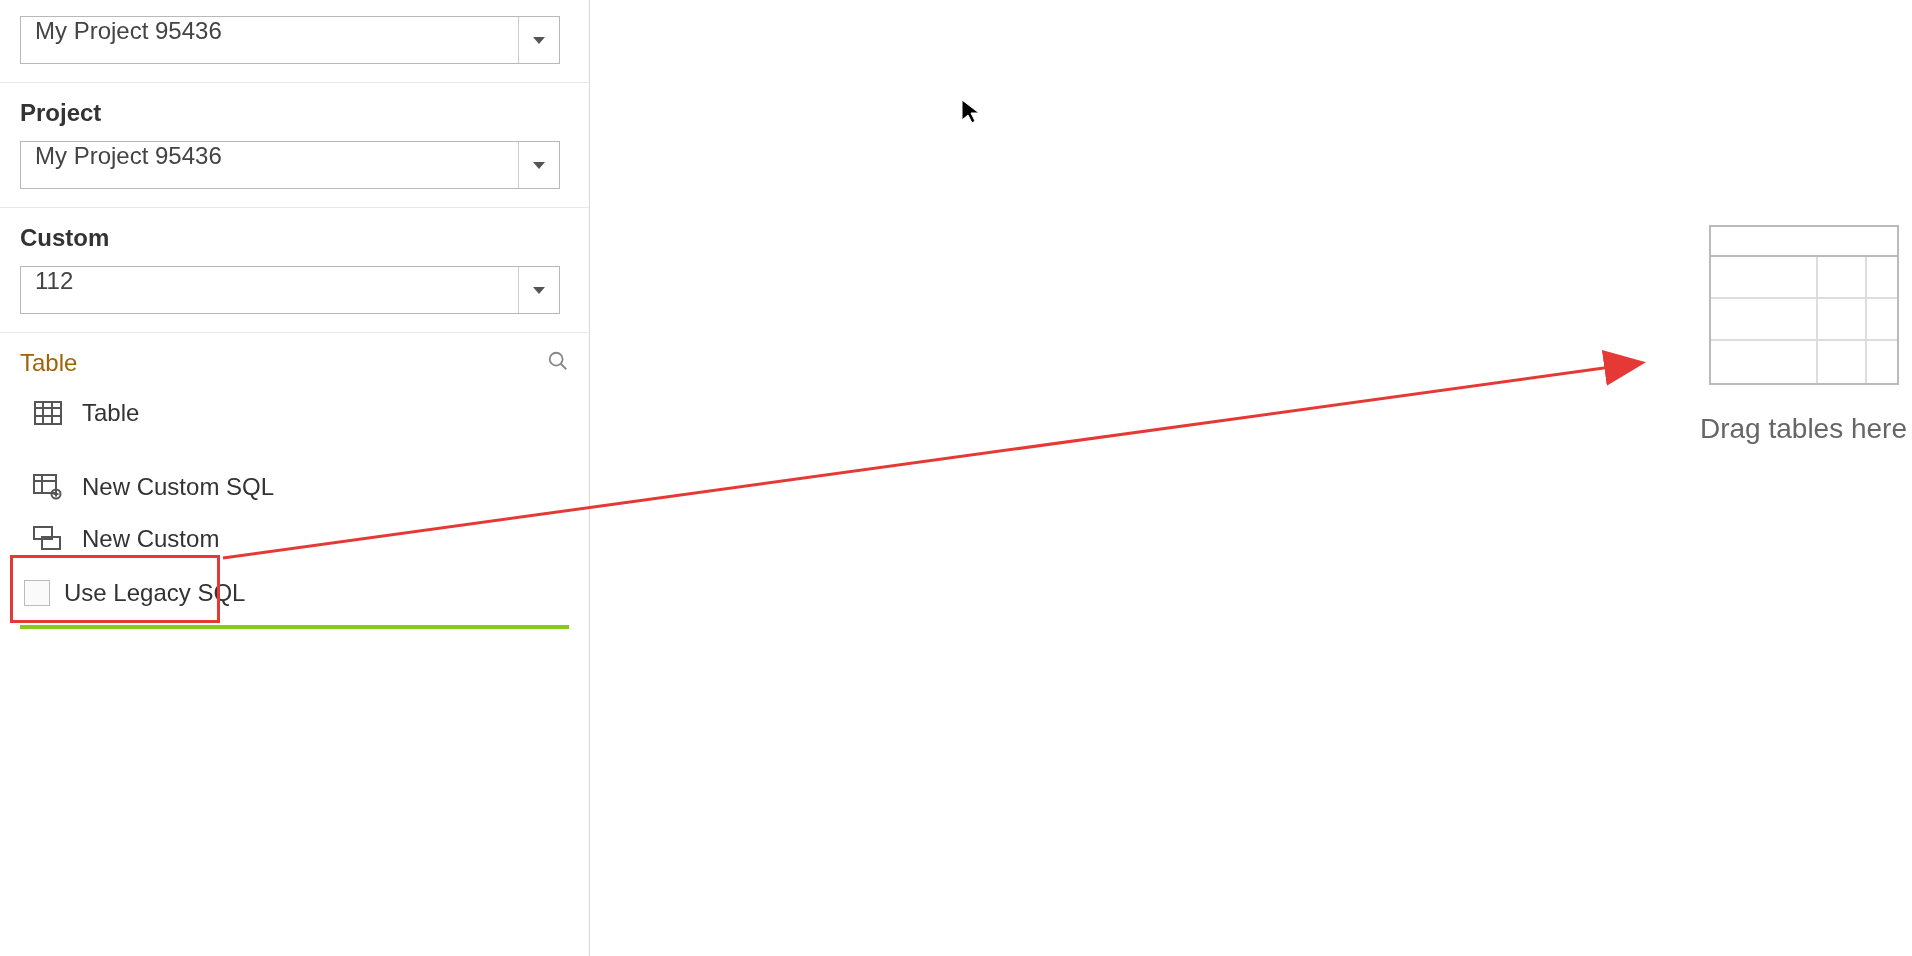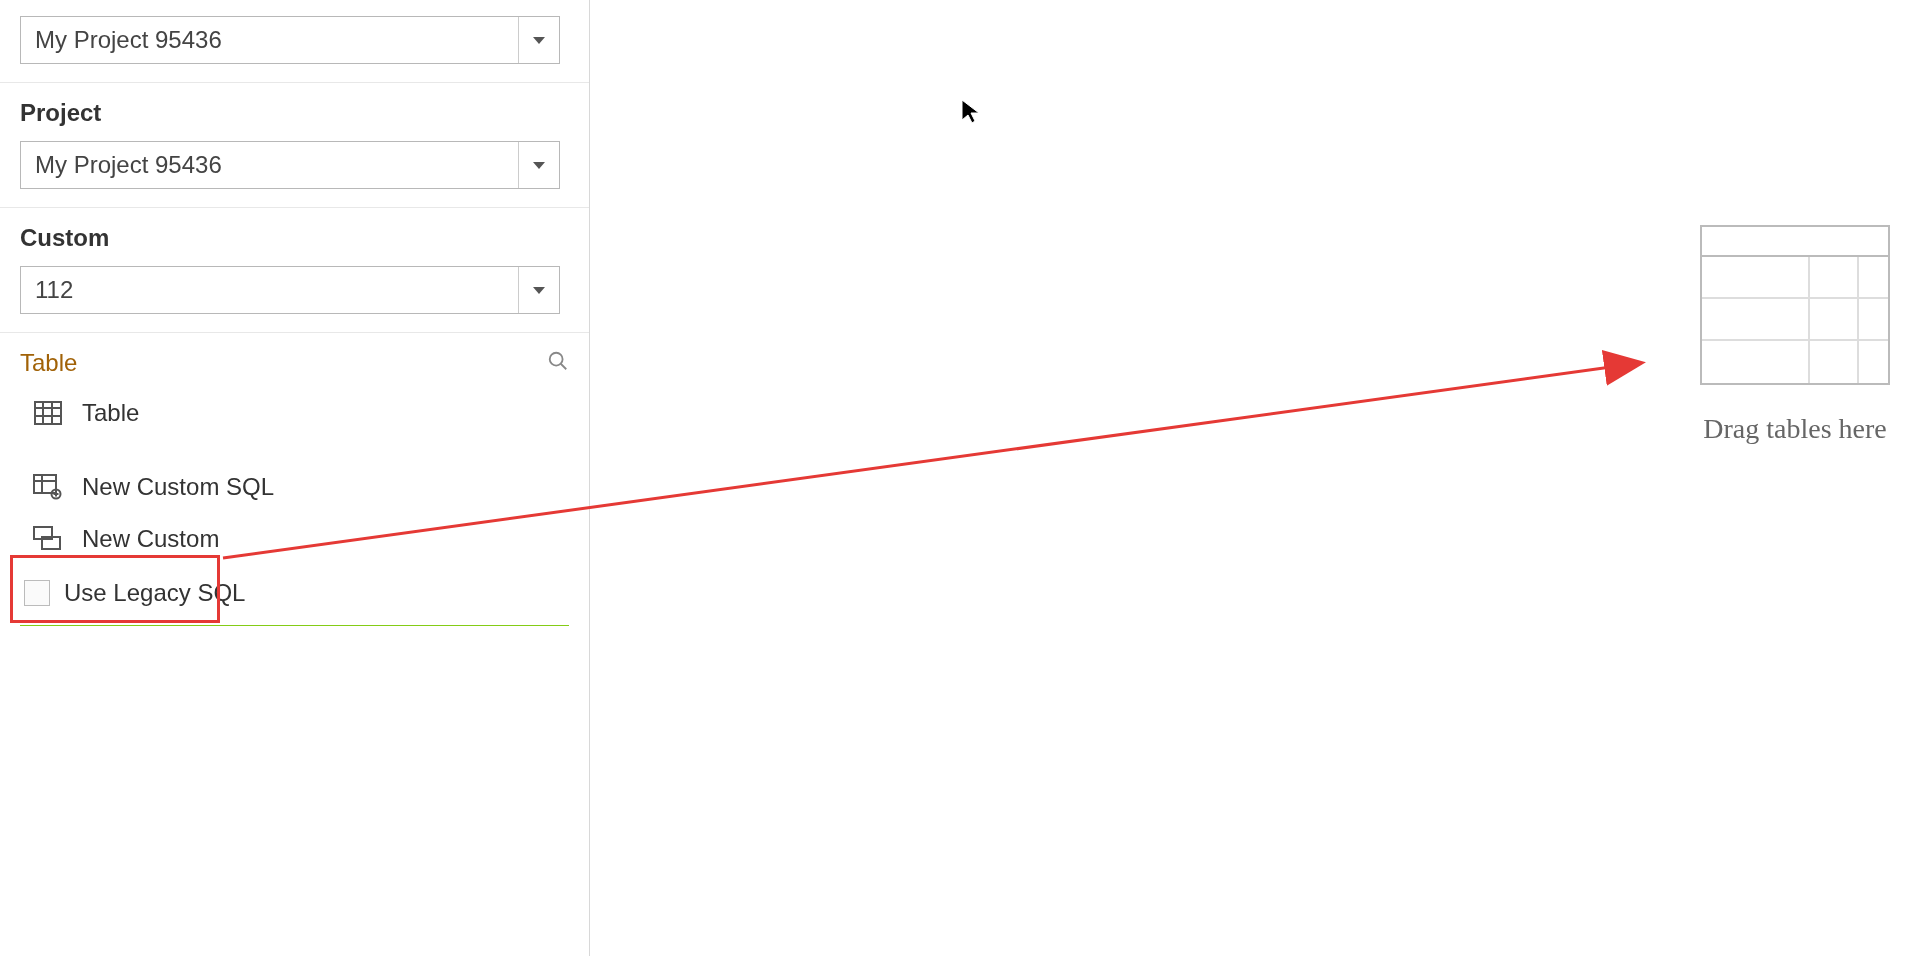--- a/index.html
+++ b/index.html
@@ -24,21 +24,21 @@
     }
     .section-label {
       font-size: 24px;
       font-weight: 600;
       color: #333;
       margin-bottom: 14px;
       display: block;
     }
     .dropdown {
       display: flex;
-      align-items: center;
+      align-items: flex-start;
       justify-content: space-between;
       border: 1px solid #b8b8b8;
       background: #fff;
       height: 48px;
       padding: 0 14px;
       cursor: pointer;
       width: 540px;
     }
     .dropdown-value {
       font-size: 24px;
@@ -91,31 +91,31 @@
     .red-box {
       position: absolute;
       border: 3px solid #e53935;
       pointer-events: none;
     }
     .checkbox-item {
       display: flex;
       align-items: center;
       padding: 14px 4px 18px 4px;
       gap: 14px;
-      border-bottom: 1px solid #84cc16;
+      border-bottom: 4px solid #84cc16;
     }
     .checkbox-box {
       width: 26px; height: 26px;
       border: 1px solid #bbb;
       background: #fafafa;
     }
     .canvas {
       position: absolute;
       left: 590px;
-      top: 0; right: 0; bottom: 0; font-family: Liberation Serif, serif;
+      top: 0; right: 0; bottom: 0;
     }
     .drop-target {
       position: absolute;
       left: 1110px;
       top: 225px;
       display: flex;
       flex-direction: column;
       align-items: center;
       gap: 28px;
       color: #777;

